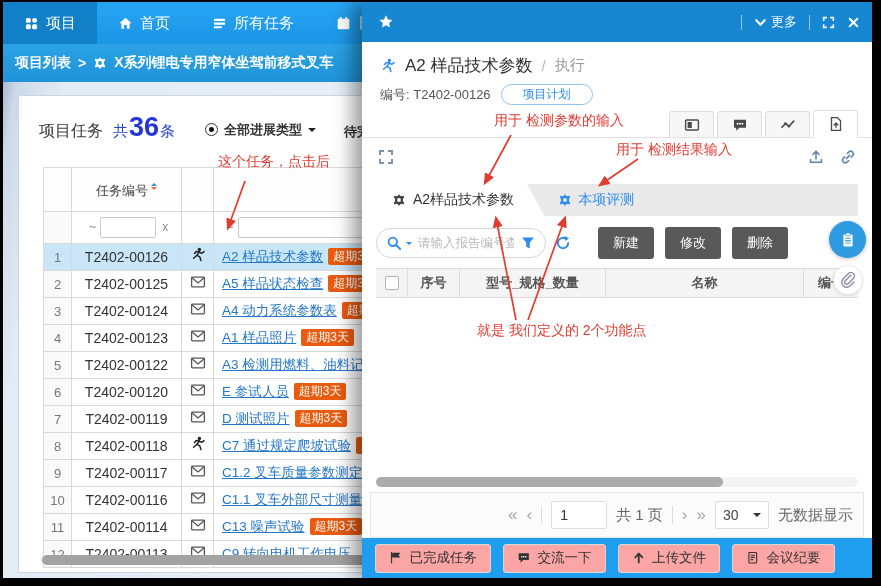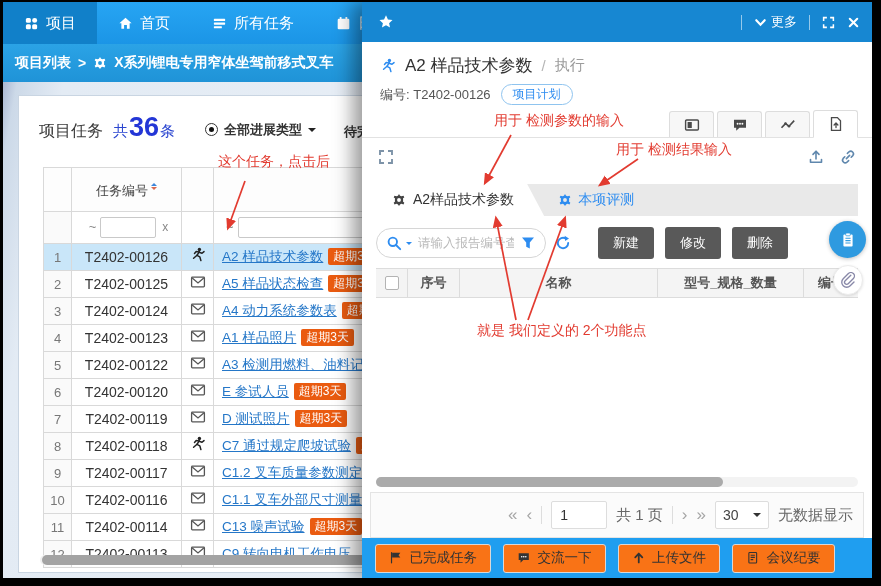--- a/index.html
+++ b/index.html
@@ -57,21 +57,21 @@
   .vdiv{width:1px;height:15px;background:rgba(255,255,255,.55);}
   .more-btn{display:flex;align-items:center;gap:4px;cursor:pointer;}
   .more-btn svg{width:11px;height:11px;}
   .p-title{flex:none;padding:12px 18px 0;height:66px;}
   .p-title-row{display:flex;align-items:center;gap:9px;}
   .p-title-row svg{width:16px;height:16px;color:#2d8cf0;}
   .p-title-main{font-size:17px;color:#333;}
   .p-title-sep{color:#b5b5b5;font-size:15px;}
   .p-title-stage{color:#9c9c9c;font-size:15px;}
   .p-code-row{display:flex;align-items:center;gap:10px;margin-top:7px;font-size:13px;color:#555;}
-  .pill{border:1px solid #8fc4ef;color:#2d8cf0;border-radius:11px;padding:1px 11px;font-size:12px;}
+  .pill{border:1px solid #8fc4ef;color:#2d8cf0;border-radius:11px;padding:1px 21px;font-size:12px;}
   .p-icontabs{flex:none;height:30px;border-bottom:1px solid #e2e2e2;display:flex;justify-content:flex-end;align-items:flex-end;padding-right:14px;gap:3px;}
   .itab{width:45px;height:26px;border:1px solid #ddd;border-bottom:none;border-radius:3px 3px 0 0;background:#f7f7f7;display:flex;align-items:center;justify-content:center;color:#4a4a4a;cursor:pointer;}
   .itab svg{width:14px;height:14px;}
   .itab.active{background:#fff;height:28px;margin-bottom:-1px;border-bottom:1px solid #fff;}
   .p-subrow{flex:none;height:38px;display:flex;align-items:center;padding:0 16px;color:#7d93a8;}
   .p-subrow svg{width:14px;height:14px;}
   .p-sub-right{margin-left:auto;display:flex;gap:16px;color:#5f87ad;}
   .p-graytabs{flex:none;height:32px;margin:8px 14px 0;background:#e9e9e9;display:flex;align-items:stretch;}
   .gtab-active{background:#fff;display:flex;align-items:center;gap:7px;padding:0 30px 0 16px;font-size:14px;color:#333;clip-path:polygon(0 0,calc(100% - 17px) 0,100% 100%,0 100%);cursor:pointer;}
   .gtab{display:flex;align-items:center;gap:6px;padding:0 14px;font-size:14px;color:#2d8cf0;cursor:pointer;}
@@ -94,21 +94,21 @@
   .p-tbody{flex:1;background:#fff;}
   .p-scroll{flex:none;height:10px;margin:0 14px;background:#f3f3f3;border-radius:5px;position:relative;}
   .p-scroll .thumb{position:absolute;left:0;top:0;height:10px;width:72%;background:#ababab;border-radius:5px;}
   .p-pager{flex:none;height:46px;margin:5px 8px 0;background:#fbfbfb;border:1px solid #e4e4e4;display:flex;align-items:center;justify-content:flex-end;gap:9px;padding-right:10px;font-size:15px;color:#666;}
   .pg-nav{color:#a5a5a5;font-size:17px;cursor:pointer;}
   .pg-div{width:1px;height:18px;background:#ddd;}
   .pg-in{width:56px;height:28px;border:1px solid #ddd;border-radius:2px;font-size:14px;padding-left:8px;color:#333;}
   .pg-size{width:54px;height:28px;border:1px solid #ddd;border-radius:2px;background:#fff;display:flex;align-items:center;justify-content:space-between;padding:0 7px;font-size:14px;color:#444;cursor:pointer;}
   .pg-size i{width:0;height:0;border:4px solid transparent;border-top-color:#333;margin-top:4px;}
   .p-footer{flex:none;height:40px;margin-top:auto;background:#1f9ef0;display:flex;align-items:center;gap:12px;padding:0 13px;}
-  .fbtn{background:#f97316;border:1px solid #d8d8d8;border-radius:3px;height:29px;display:flex;align-items:center;gap:7px;padding:0 13px;font-size:13.5px;color:#333;cursor:pointer;}
+  .fbtn{background:#fca5a5;border:1px solid #d8d8d8;border-radius:3px;height:29px;display:flex;align-items:center;gap:7px;padding:0 13px;font-size:13.5px;color:#333;cursor:pointer;}
   .fbtn svg{width:13px;height:13px;}
   .float-clip{position:absolute;right:6px;top:219px;width:37px;height:37px;border-radius:50%;background:#2e9ae0;display:flex;align-items:center;justify-content:center;box-shadow:0 1px 4px rgba(0,0,0,.25);cursor:pointer;}
   .float-clip svg{width:17px;height:17px;}
   .clip-circle{position:absolute;right:9px;top:263px;width:30px;height:30px;border-radius:50%;background:#fff;border:1px solid #ececec;display:flex;align-items:center;justify-content:center;color:#8888a8;box-shadow:0 1px 3px rgba(0,0,0,.12);cursor:pointer;}
   .clip-circle svg{width:16px;height:16px;}
   
   .overlay{position:absolute;left:0;top:0;width:881px;height:586px;z-index:9;pointer-events:none;}
   .ann{position:absolute;color:#e23b30;font-size:14px;white-space:nowrap;}
   .overlay svg{position:absolute;left:0;top:0;width:881px;height:586px;}
 </style>
@@ -509,22 +509,22 @@
           <button class="dbtn">新建</button>
           <button class="dbtn">修改</button>
           <button class="dbtn">删除</button>
         </div>
     </div>
     <div class="p-thead">
       <div class="th-cell th-chk">
           <span class="chk"></span>
         </div>
       <div class="th-cell th-0">序号</div>
+      <div class="th-cell th-2">型号_规格_数量</div>
       <div class="th-cell th-1">名称</div>
-      <div class="th-cell th-2">型号_规格_数量</div>
       <div class="th-cell th-3">编号</div>
     </div>
     <div class="p-tbody"></div>
     <div class="p-scroll">
         <div class="thumb"></div>
       </div>
     <div class="p-pager">
       <span class="pg-nav">«</span>
       <span class="pg-nav">‹</span>
       <span class="pg-div"></span>

